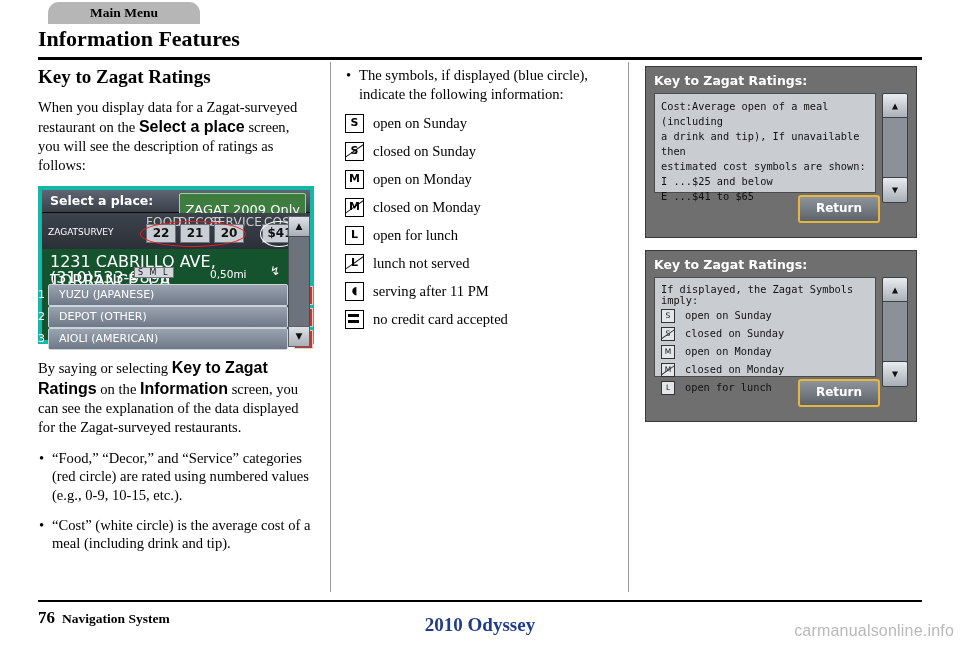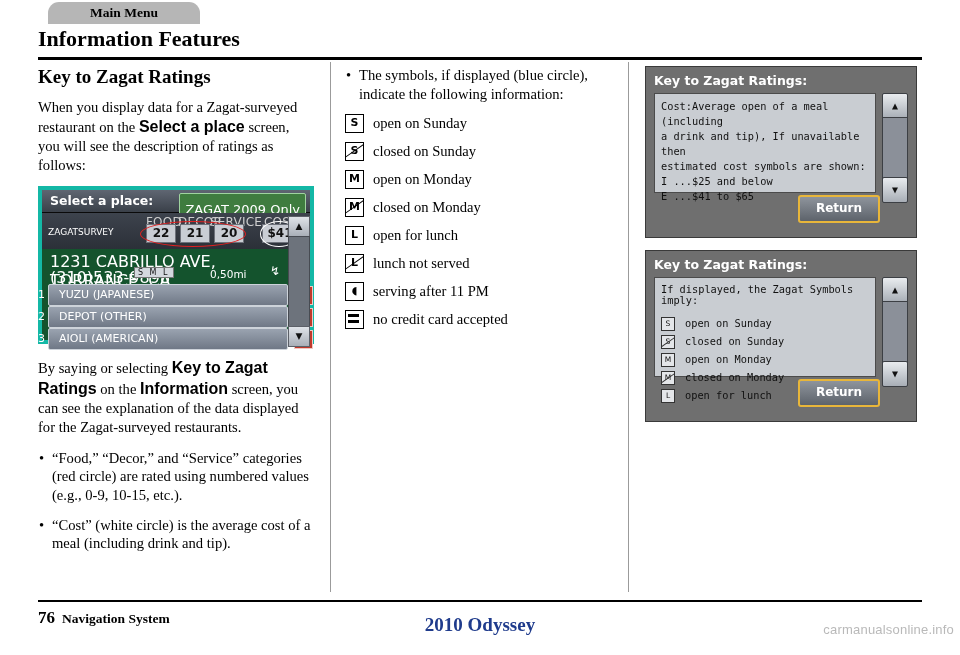--- a/index.html
+++ b/index.html
@@ -345,21 +345,21 @@
   .footer-model {
     position: absolute; left: 0; right: 0; top: 614px;
     text-align: center;
     font-family: "Liberation Serif", serif;
     font-weight: bold; font-size: 19px;
     color: #1f3b8c;
   }
   .watermark {
     position: absolute; right: 6px; top: 622px;
     font-family: "Liberation Sans", sans-serif;
-    font-size: 13px;
+    font-size: 16px;
     color: #b9b9b9;
     letter-spacing: .2px;
   }
 </style>
 </head>
 <body>
 
 <div class="main-menu-tab">
   <span>Main Menu</span>
 </div>
@@ -488,21 +488,21 @@
     </div>
     <div class="kz-sb-up">▲</div>
     <div class="kz-sb-track"></div>
     <div class="kz-sb-dn">▼</div>
     <div class="kz-return">Return</div>
   </div>
 
   <div class="kz-screen">
     <div class="kz-head">Key to Zagat Ratings:</div>
     <div class="kz-panel list">
-      <div style="margin-bottom:10px">If displayed, the Zagat Symbols imply:</div>
+      <div style="margin-bottom:2px">If displayed, the Zagat Symbols imply:</div>
       <div class="lrow">
         <span class="g">S</span>
         <span class="lbl">open on Sunday</span>
       </div>
       <div class="lrow">
         <span class="g strike">S</span>
         <span class="lbl">closed on Sunday</span>
       </div>
       <div class="lrow">
         <span class="g">M</span>

